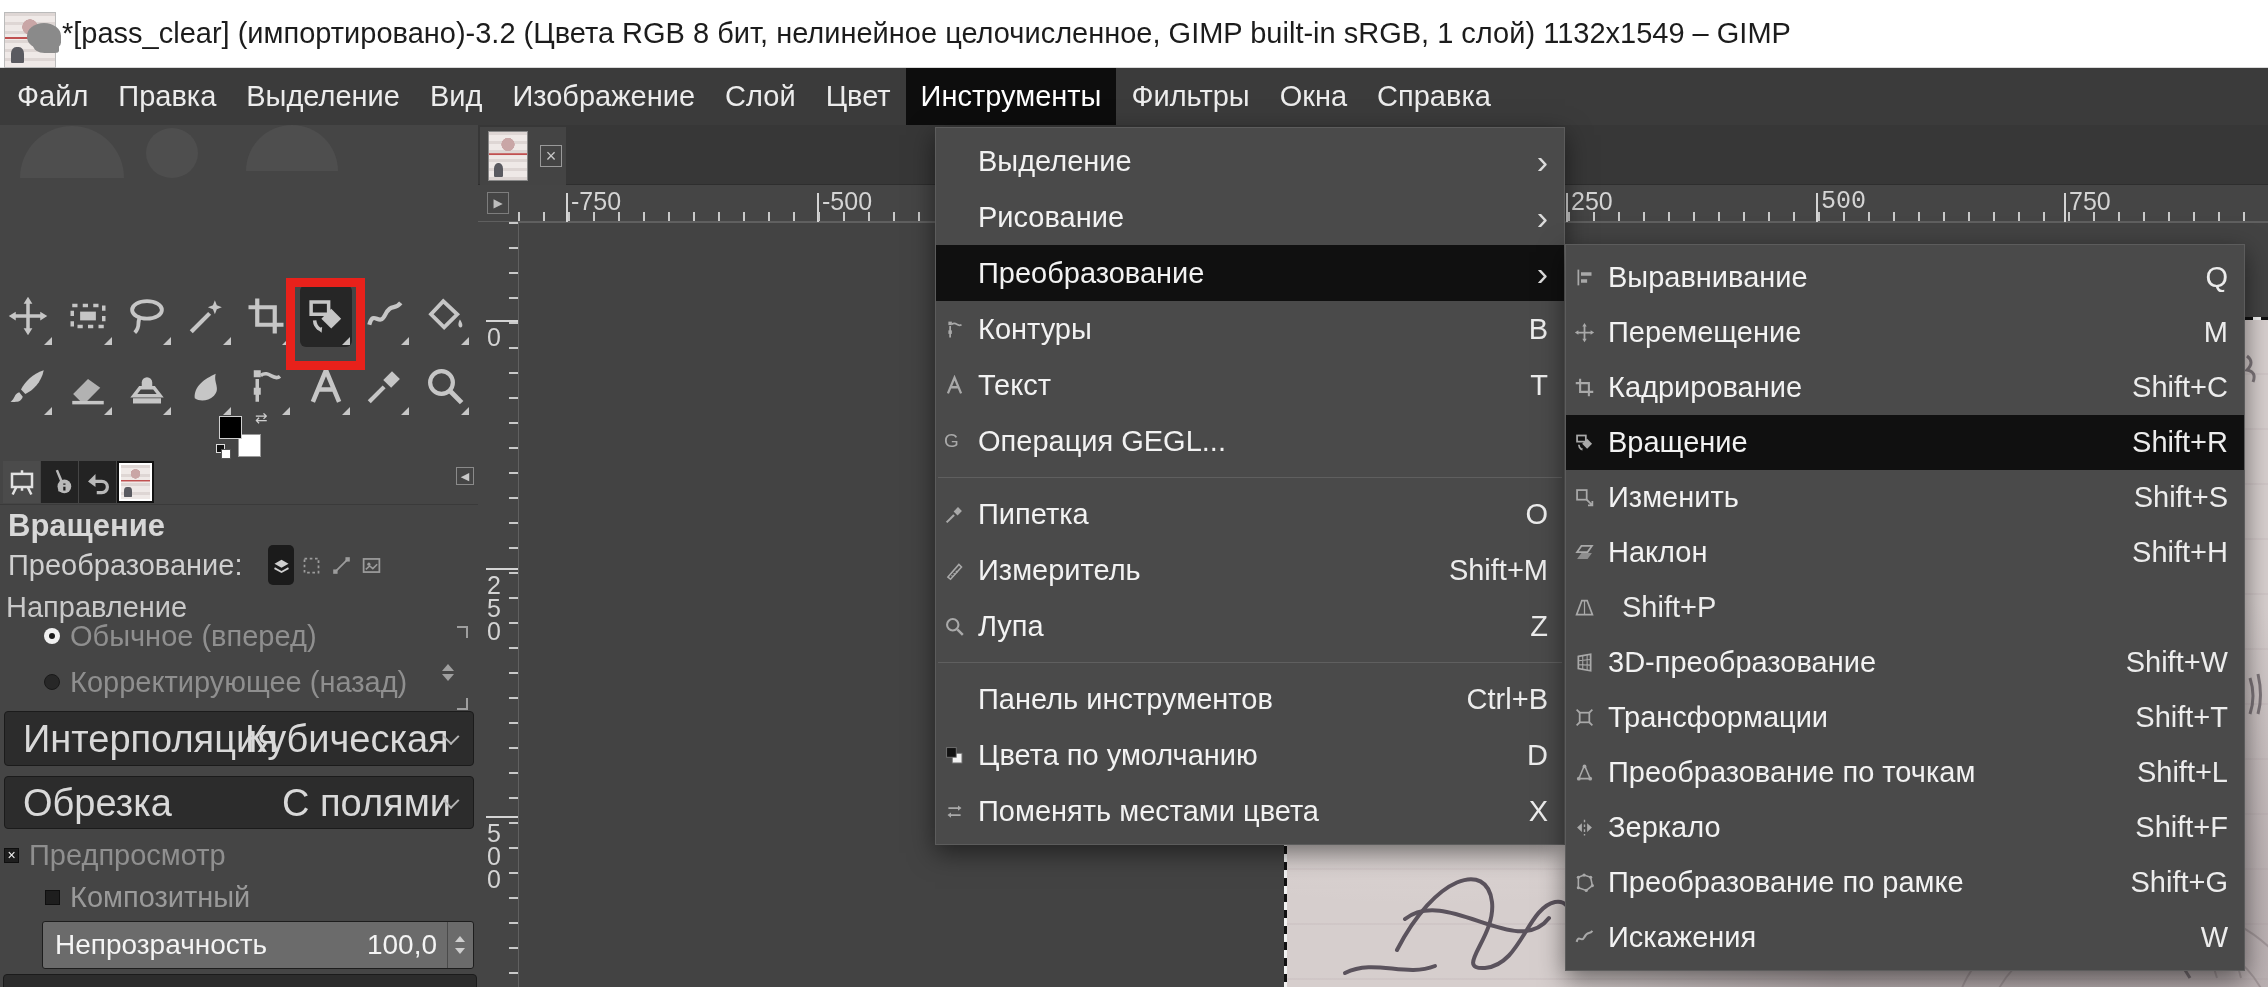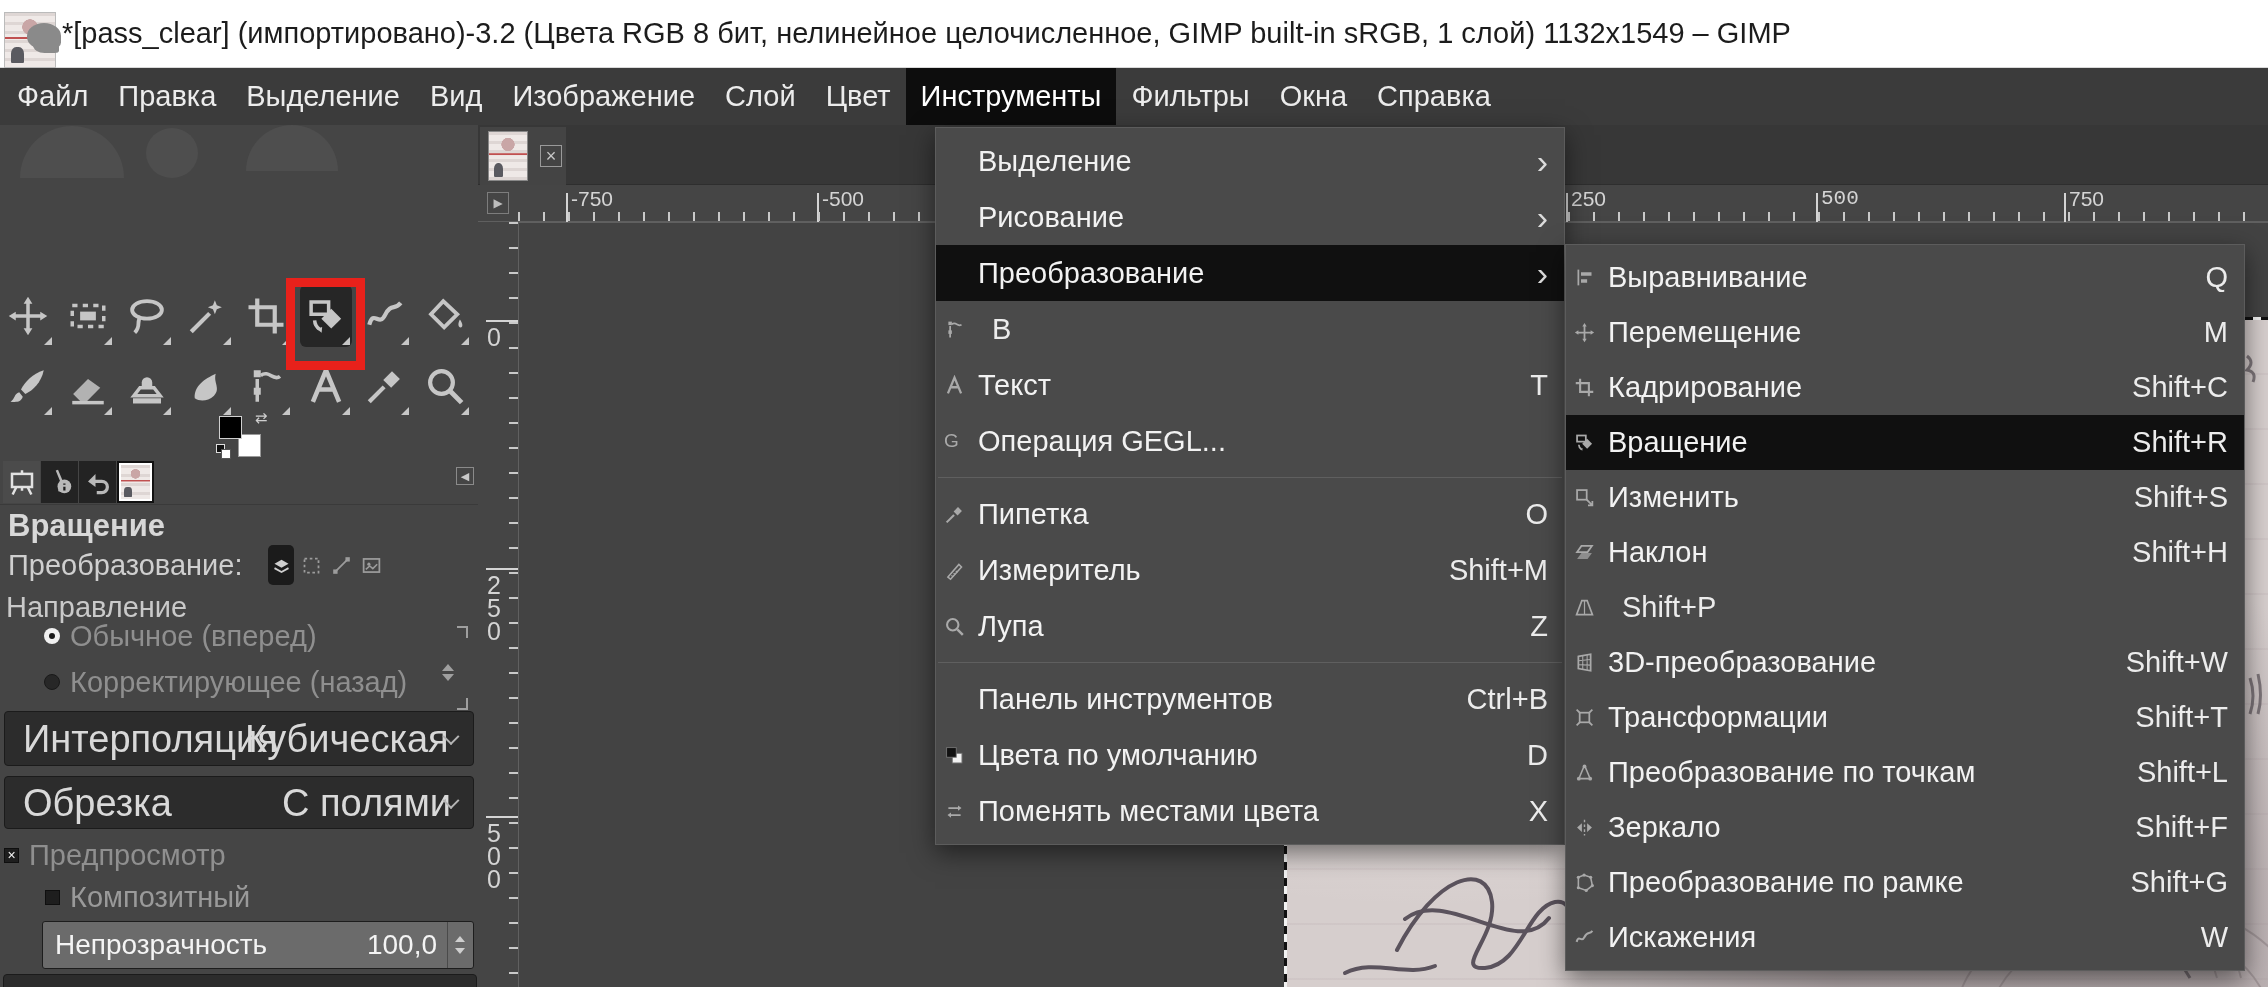--- a/index.html
+++ b/index.html
@@ -95,21 +95,21 @@
   .canvas-tab{position:absolute;left:2px;top:2px;width:86px;height:58px;background:#444444;}
   .canvas-tab .passport-mini{position:absolute;left:8px;top:4px;width:40px;height:50px;border:1px solid #888;}
   .tab-close{position:absolute;left:60px;top:18px;width:22px;height:22px;border:1px solid #9a9a9a;color:#c9c9c9;
              font-size:18px;line-height:20px;text-align:center;}
   .hruler{position:absolute;left:518px;top:185px;width:1750px;height:37px;background:#454545;border-bottom:1px solid #5f5f5f;}
   .hruler::after{content:"";position:absolute;left:0;right:0;bottom:0;height:9px;
       background:repeating-linear-gradient(90deg,#c9c9c9 0 2px,rgba(0,0,0,0) 2px 25px);}
   .ruler-corner{position:absolute;left:478px;top:185px;width:40px;height:37px;background:#454545;border-bottom:1px solid #5f5f5f;}
   .corner-btn{position:absolute;left:9px;top:7px;width:22px;height:22px;border:1px solid #7d7d7d;color:#bdbdbd;
               font-size:12px;line-height:20px;text-align:center;}
-  .hlabel{position:absolute;top:0;height:37px;color:#d4d4d4;font-size:21px;}
+  .hlabel{position:absolute;top:0;height:37px;color:#d4d4d4;font-size:25px;}
   .hlabel::before{content:"";position:absolute;left:0;top:8px;bottom:0;width:2px;background:#d4d4d4;}
   .hlabel span{position:absolute;left:5px;top:2px;}
   .vruler{position:absolute;left:478px;top:222px;width:40px;height:765px;background:#454545;}
   .vruler::after{content:"";position:absolute;top:0;bottom:0;right:0;width:9px;
       background:repeating-linear-gradient(180deg,#c9c9c9 0 2px,rgba(0,0,0,0) 2px 25px);}
   .vlabel{position:absolute;left:0;width:40px;color:#d4d4d4;font-size:25px;}
   .vlabel::before{content:"";position:absolute;top:0;left:8px;right:0;height:2px;background:#d4d4d4;}
   .vlabel .digits{position:absolute;left:9px;top:6px;line-height:23px;}
   .canvas{position:absolute;left:518px;top:222px;width:1750px;height:765px;background:#434343;
           border-left:1px solid #606060;border-top:1px solid #606060;}
@@ -540,20 +540,21 @@
       </div>
       <div class="menu-row">
         <span class="mi-icon">
           <svg viewBox="0 0 24 24">
             <path d="M7 21V8" stroke="currentColor" stroke-width="2" fill="none"></path>
             <rect x="5" y="3" width="4" height="4" fill="currentColor"></rect>
             <rect x="5" y="13" width="4" height="4" fill="currentColor"></rect>
             <path d="M9 6c4.5-3.5 7.5 3.5 11 .5" stroke="currentColor" stroke-width="2" fill="none"></path>
           </svg>
         </span>
+        <span class="mi-label">Контуры</span>
         <span class="mi-right">B</span>
       </div>
       <div class="menu-row">
         <span class="mi-icon">
           <svg viewBox="0 0 24 24">
             <path d="M4.5 21 12 3l7.5 18M7.5 14h9" fill="none" stroke="currentColor" stroke-width="2.6"></path>
           </svg>
         </span>
         <span class="mi-label">Текст</span>
         <span class="mi-right">T</span>

